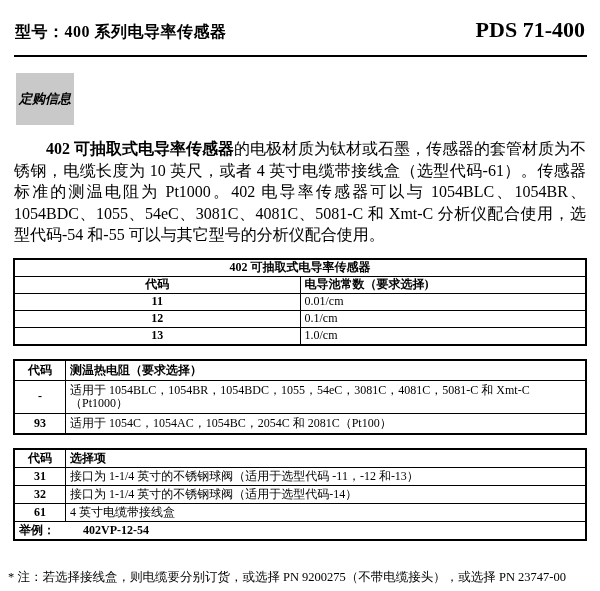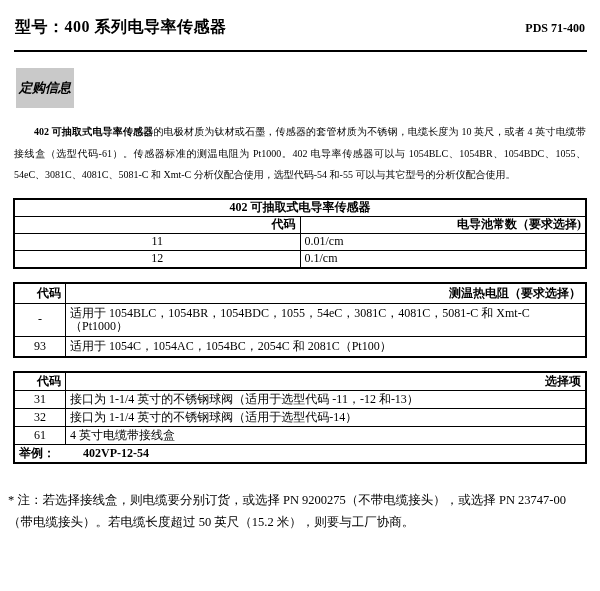--- a/index.html
+++ b/index.html
@@ -9,46 +9,46 @@
     font-family: "Liberation Serif", "DejaVu Serif", serif;
     overflow: hidden;
   }
   .page { width: 600px; height: 591px; position: relative; }
 
   .header {
     display: flex; justify-content: space-between; align-items: baseline;
     margin: 17px 15px 12px 15px;
   }
   .page-title { font-weight: bold; font-size: 16px; letter-spacing: 0.5px; }
-  .doc-num { font-weight: bold; font-size: 12px; }
+  .doc-num { font-weight: bold; font-size: 22px; }
 
   .rule { border-top: 2px solid #000; margin: 7px 13px 0 14px; }
 
   .section-badge {
-    display: inline-block; margin: 16px 0 0 16px; padding: 11px 3px;
+    display: inline-block; margin: 16px 0 0 16px; padding: 17px 3px;
     background: #c9c9c9; font-weight: bold; font-style: italic; font-size: 13px;
   }
 
   .intro {
     margin: 13px 14px 0 14px;
-    font-size: 10px; line-height: 21.5px;
+    font-size: 16px; line-height: 21.5px;
     text-align: justify; text-indent: 2em;
   }
   .bold { font-weight: bold; }
 
   table.spec {
     border-collapse: collapse; table-layout: fixed;
     width: 574px; margin: 12px 0 0 13px;
   }
   table.spec td { border: 1px solid #000; font-size: 12px; line-height: 13px; padding: 2px 4px; }
   table.spec { border: 2px solid #000; }
-  td.code-col { width: 42px; text-align: center; font-weight: normal; }
+  td.code-col { width: 42px; text-align: center; font-weight: bold; }
   td.desc-col { padding-left: 8px; }
   td.caption-cell { text-align: center; font-weight: bold; }
-  td.hdr { font-weight: bold; text-align: right; }
+  td.hdr { font-weight: bold; }
   table.t1 td { padding-top: 1.5px; padding-bottom: 1.5px; }
   table.t2 { margin-top: 13px; }
   table.t2 td { padding-top: 3px; padding-bottom: 3px; }
   table.t3 { margin-top: 13px; }
   table.t3 td { padding-top: 2px; padding-bottom: 2px; }
   td.example-cell { font-weight: bold; padding-left: 8px; }
   .example-value { margin-left: 28px; }
 
   .footnote {
     margin: 25px 10px 0 8px;
@@ -80,20 +80,24 @@
       <td class="code-col hdr">代码</td>
       <td class="desc-col hdr">电导池常数（要求选择)</td>
     </tr>
     <tr>
       <td class="code-col">11</td>
       <td class="desc-col">0.01/cm</td>
     </tr>
     <tr>
       <td class="code-col">12</td>
       <td class="desc-col">0.1/cm</td>
+    </tr>
+    <tr>
+      <td class="code-col">13</td>
+      <td class="desc-col">1.0/cm</td>
     </tr>
   </tbody>
     </table>
 
   <table class="spec t2">
     <tbody>
         <tr>
       <td class="code-col hdr">代码</td>
       <td class="desc-col hdr">测温热电阻（要求选择）</td>
     </tr>

